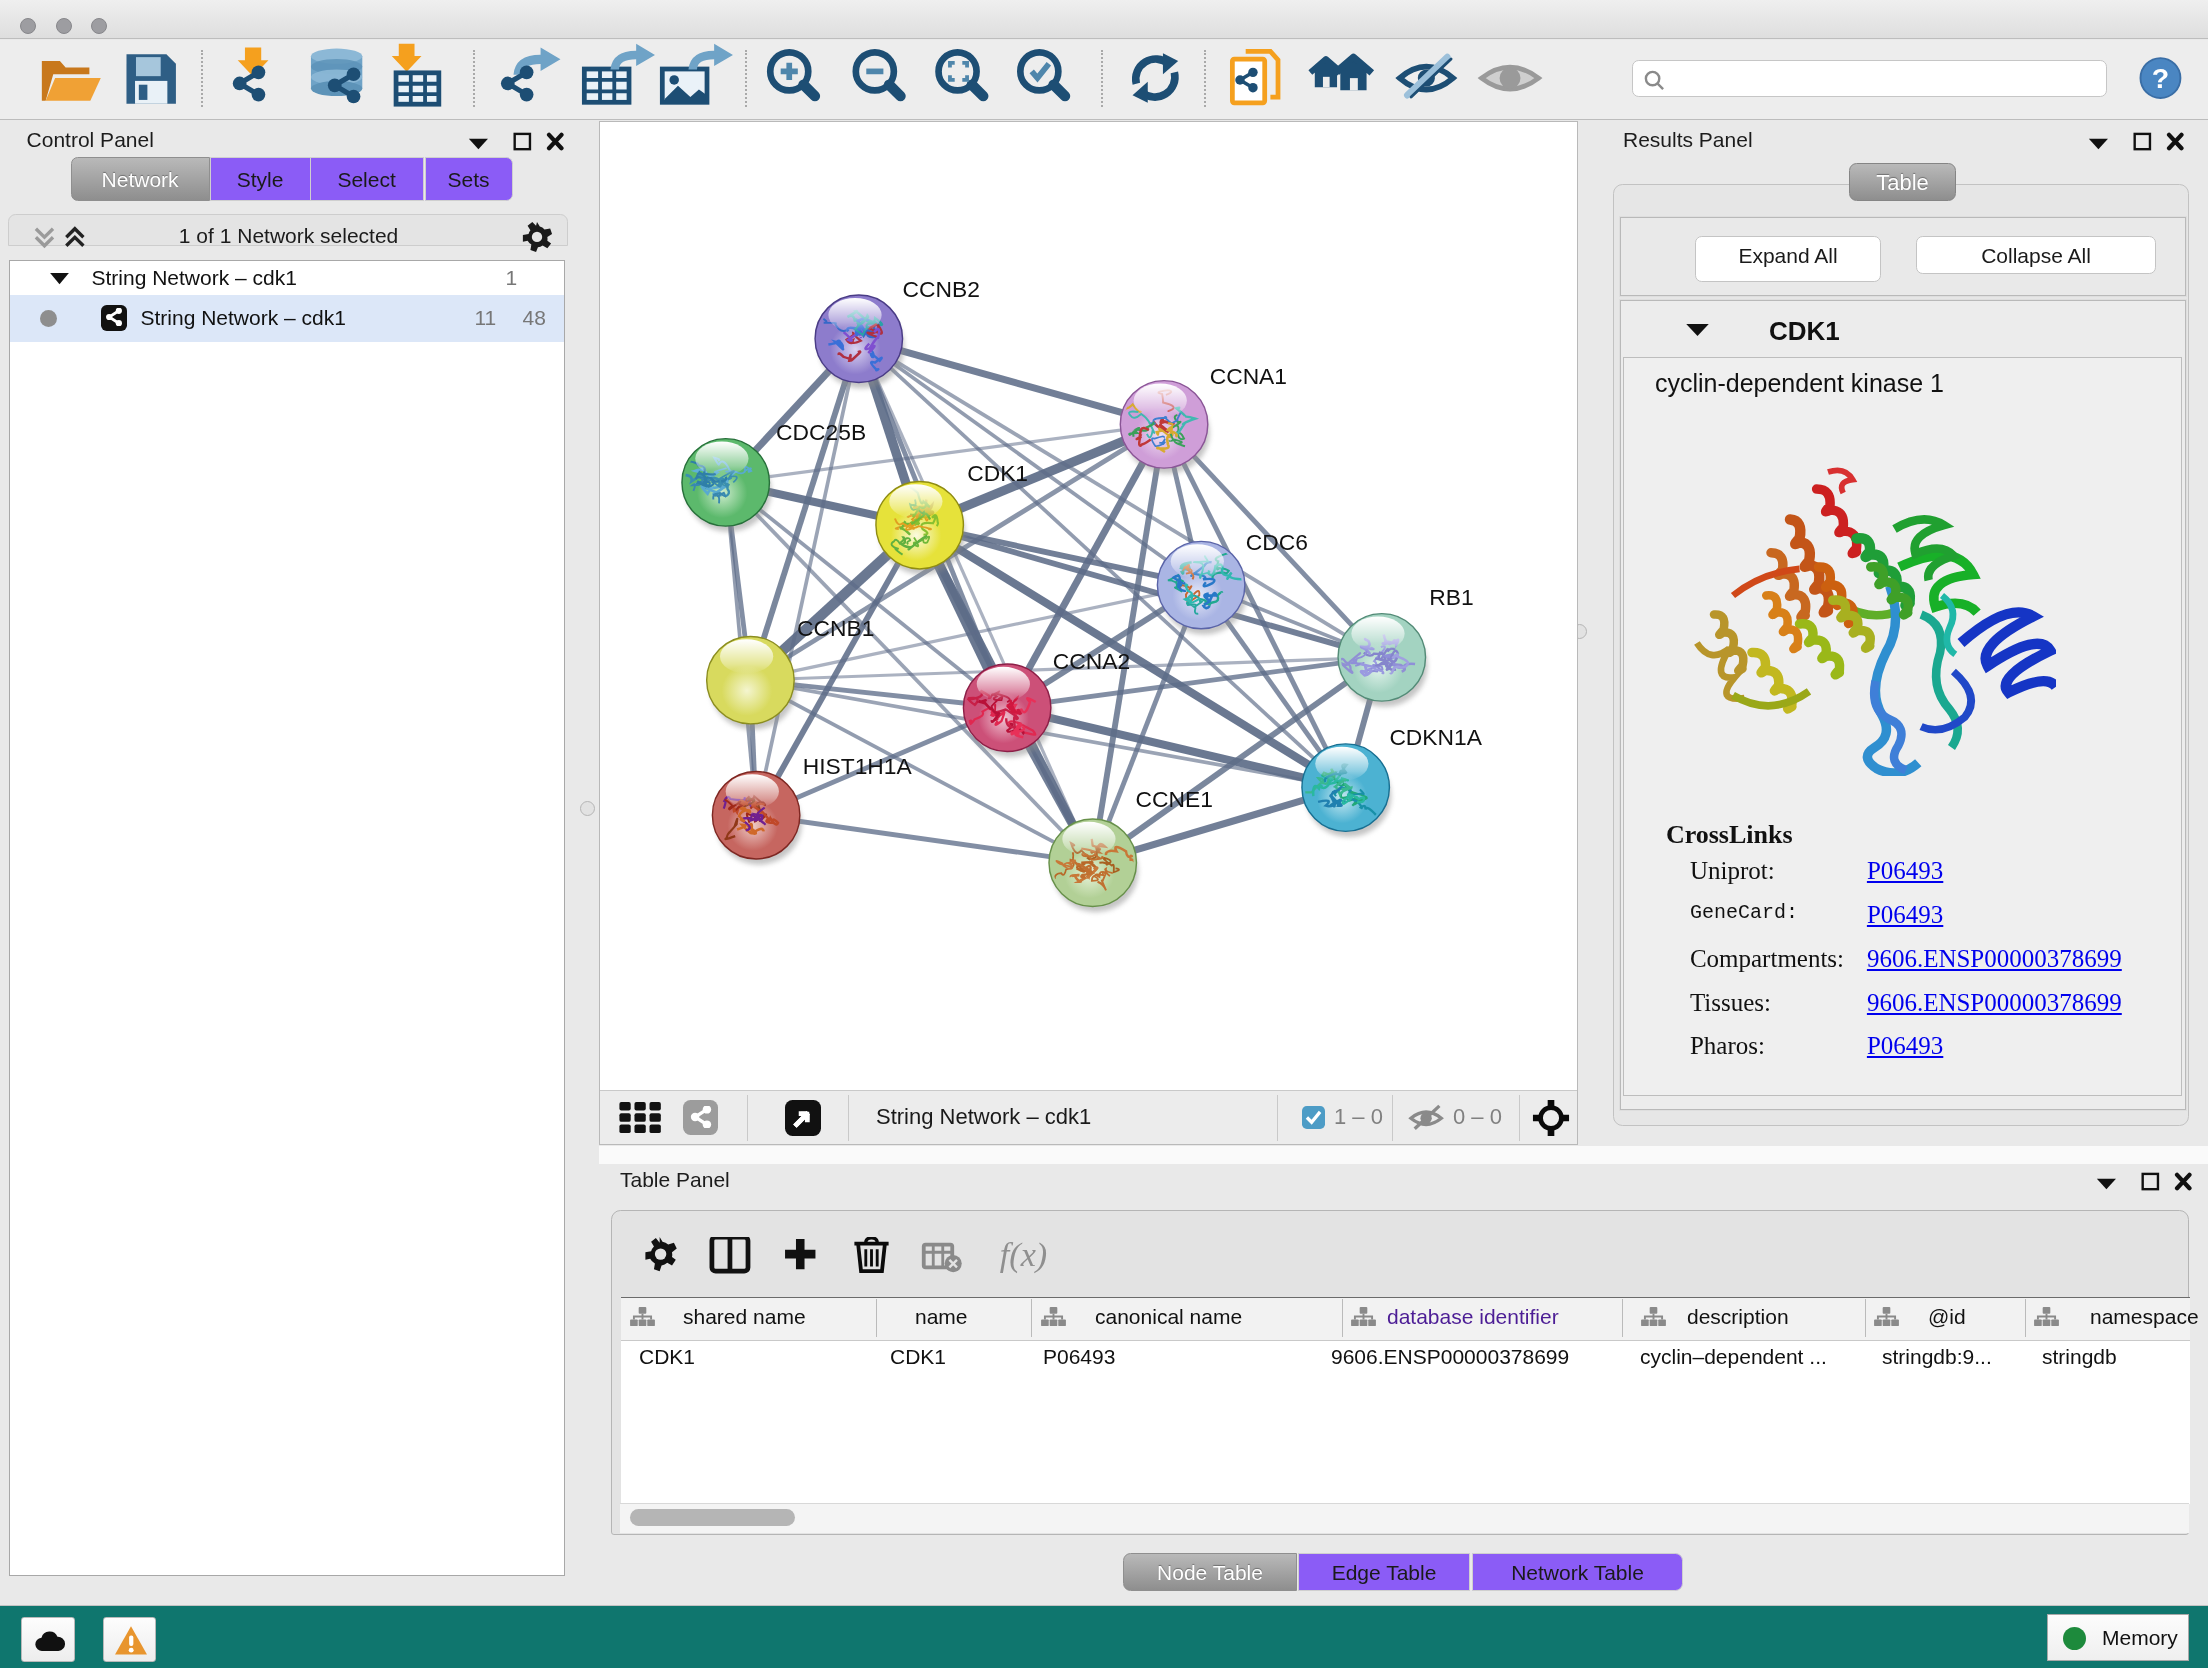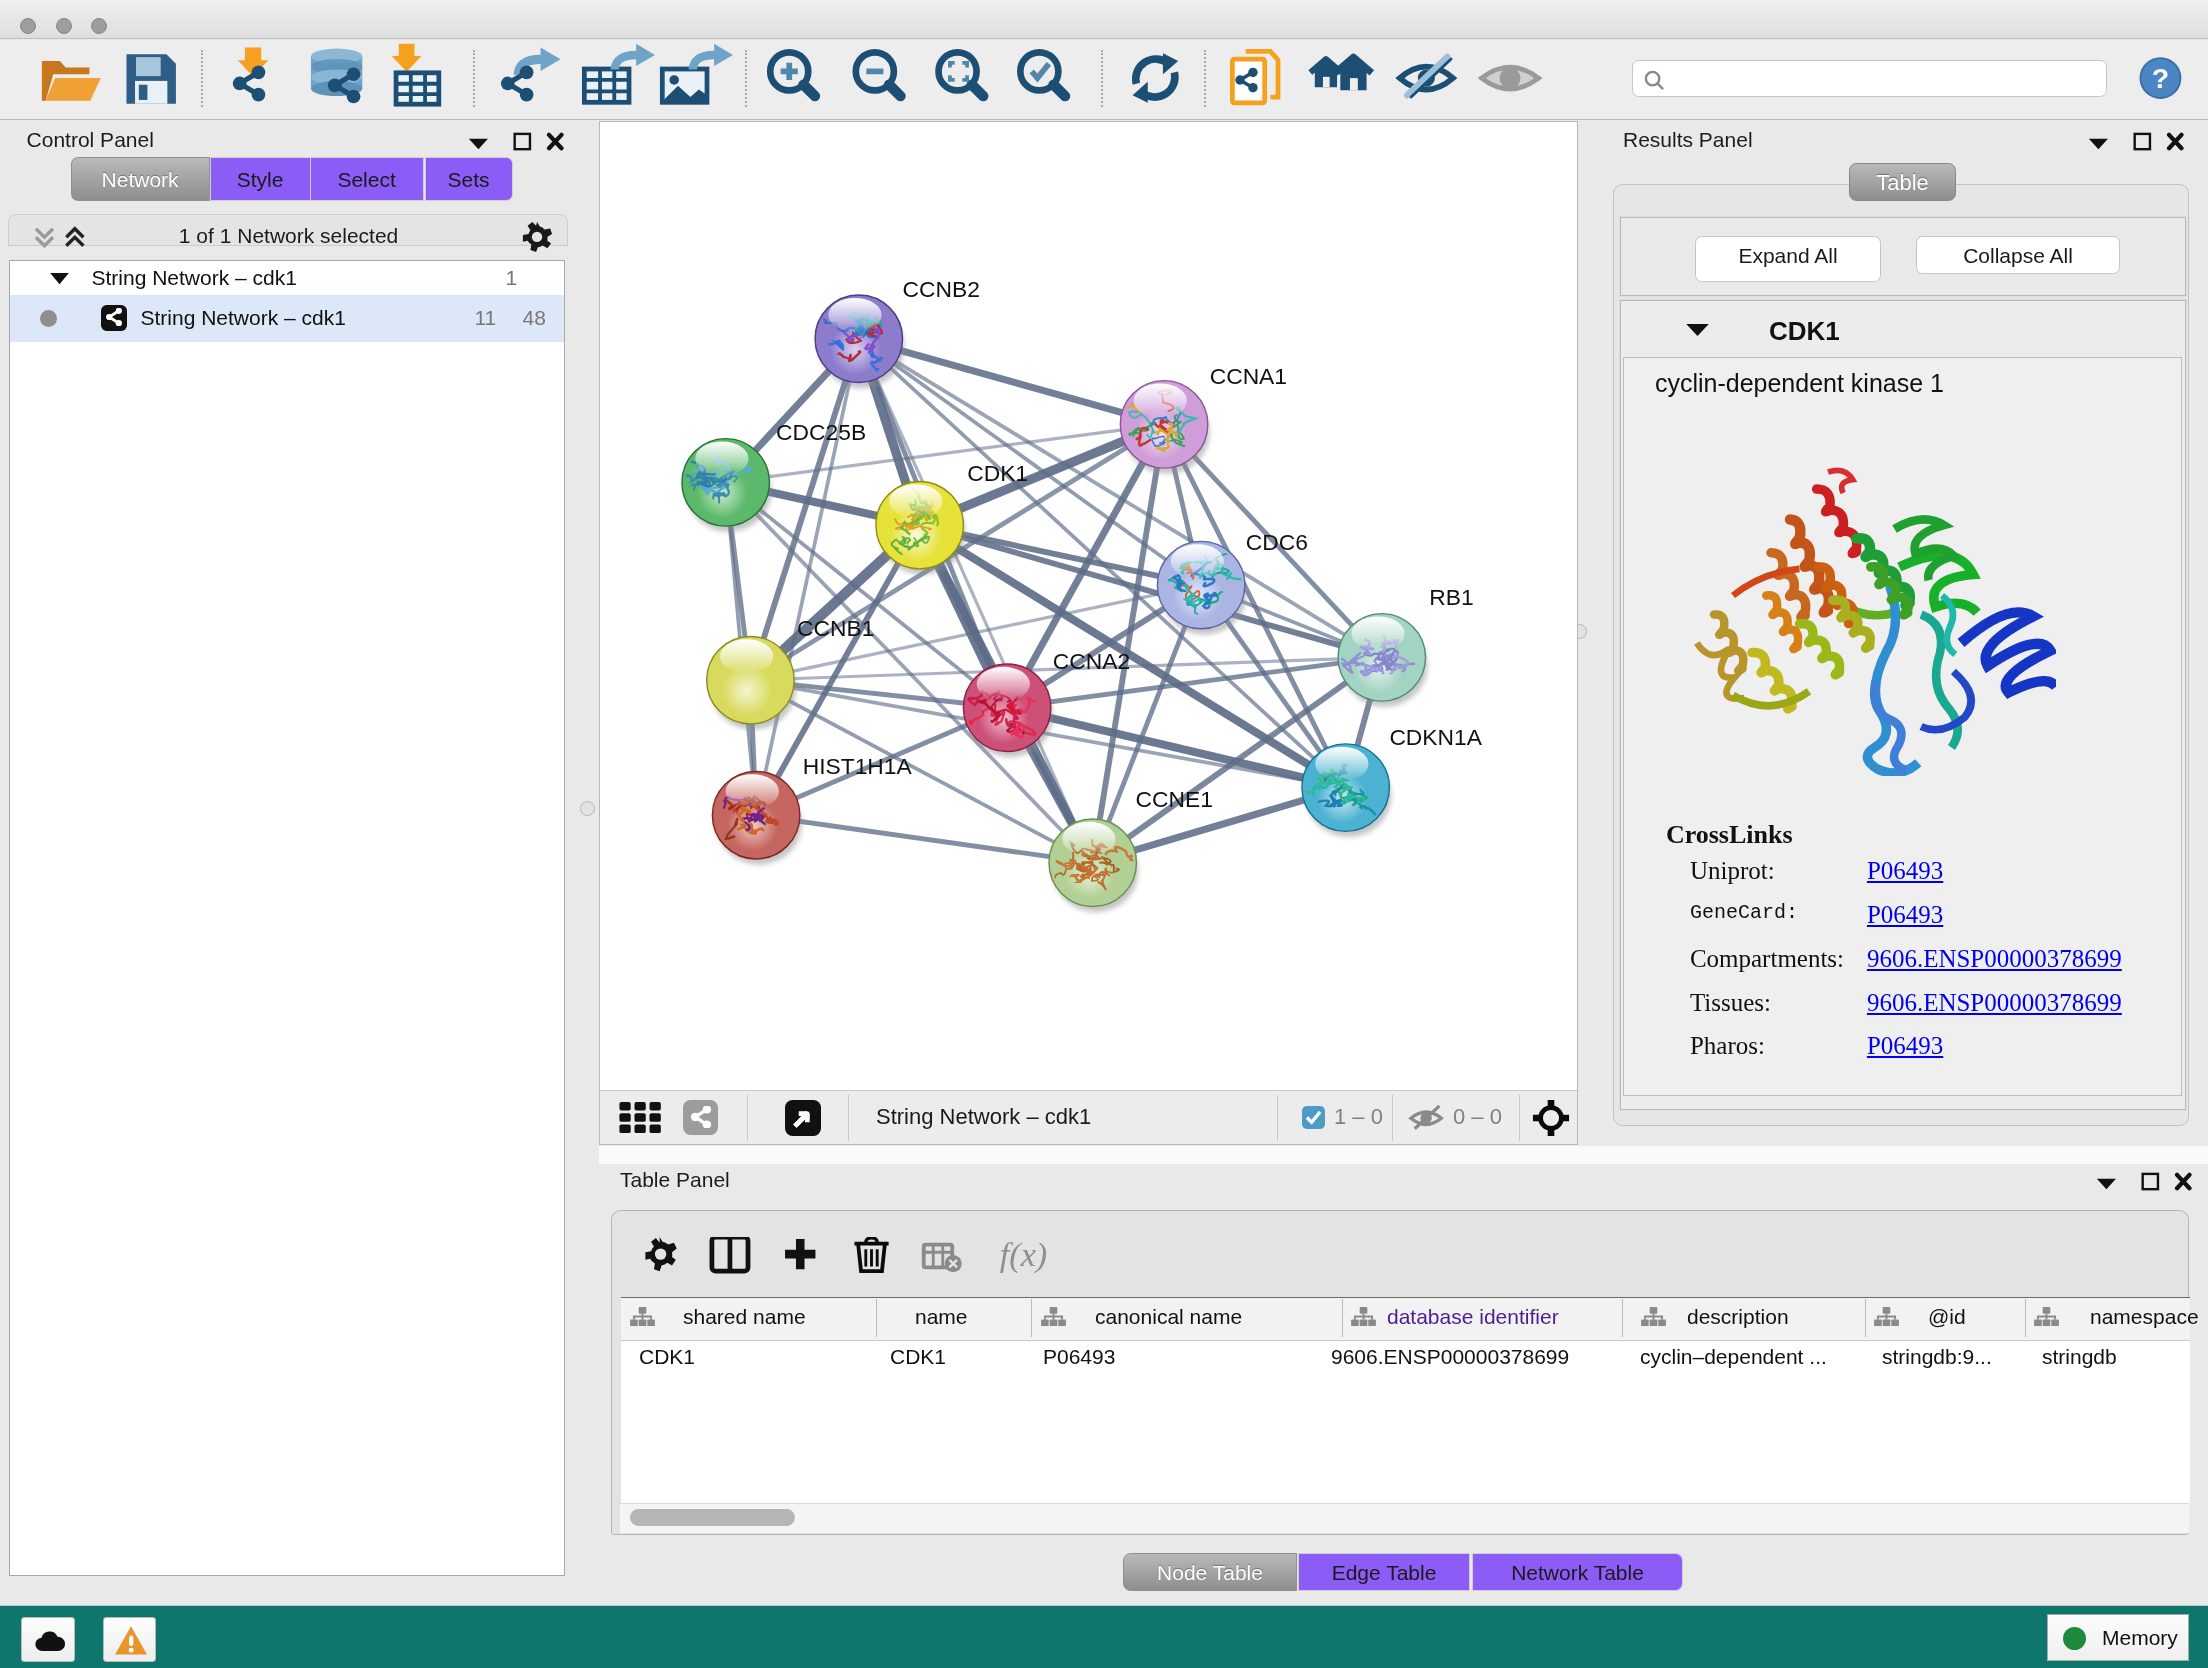--- a/index.html
+++ b/index.html
@@ -616,21 +616,21 @@
 <div class="abs" style="left:42px;top:5.7px;font-size:21px;color:#1c1c1c">Results Panel</div>
 <svg class="abs" style="left:504px;top:9.5px" width="107" height="21" viewBox="0 0 112 22">
 <path d="M4 7 L24 7 L14 18 Z" fill="#111"></path>
 <rect x="52" y="2" width="16" height="16" fill="none" stroke="#111" stroke-width="2.5"></rect>
 <path d="M88 3 L101 17 M101 3 L88 17" stroke="#111" stroke-width="4.5" stroke-linecap="round"></path>
 </svg>
 <div class="abs" style="left:32px;top:62px;width:576px;height:942px;background:#e6e6e6;border:1px solid #c2c2c2;border-radius:9.5px"></div>
 <div class="abs graybtn" style="left:268px;top:41px;width:107px;height:38px;border:1px solid #858585;border-radius:7.6px;text-align:center;line-height:38px;font-size:22px">Table</div>
 <div class="abs" style="left:39px;top:95px;width:566px;height:79px;background:#e9e9e9;border:1.9px solid #b9b9b9;outline:1px solid #dedede">
   <div class="abs" style="left:74px;top:18px;width:186px;height:46px;background:#fff;border:1px solid #c4c4c4;border-radius:6.7px;text-align:center;line-height:38px;font-size:21px;color:#1a1a1a">Expand All</div>
-  <div class="abs" style="left:295px;top:18px;width:204px;height:38px;background:#fff;border:1px solid #c4c4c4;border-radius:6.7px;text-align:center;line-height:38px;font-size:21px;color:#1a1a1a">Collapse All</div>
+  <div class="abs" style="left:295px;top:18px;width:240px;height:38px;background:#fff;border:1px solid #c4c4c4;border-radius:6.7px;text-align:center;line-height:38px;font-size:21px;color:#1a1a1a">Collapse All</div>
 </div>
 <div class="abs" style="left:39px;top:178px;width:566px;height:810px;background:#ececec;border:1.9px solid #b9b9b9;outline:1px solid #dedede">
   <svg class="abs" style="left:64px;top:21px" width="25" height="15" viewBox="0 0 26 16">
         <path d="M1 2 L25 2 L13 15 Z" fill="#111"></path>
       </svg>
   <div class="abs" style="left:148px;top:15px;font-size:26px;font-weight:700;color:#111">CDK1</div>
   <div class="abs" style="left:1.9px;top:56px;width:559px;height:739px;background:#efefef;border:1px solid #bdbdbd">
     <div class="abs" style="left:31px;top:10.5px;font-size:25px;color:#111">cyclin-dependent kinase 1</div>
     <svg class="abs" style="left:52px;top:95px" width="380" height="323" viewBox="0 0 400 340">
           <path d="M160 20 q18 -6 26 8 q-16 2 -10 14" fill="none" stroke="#d83030" stroke-width="6"></path>

